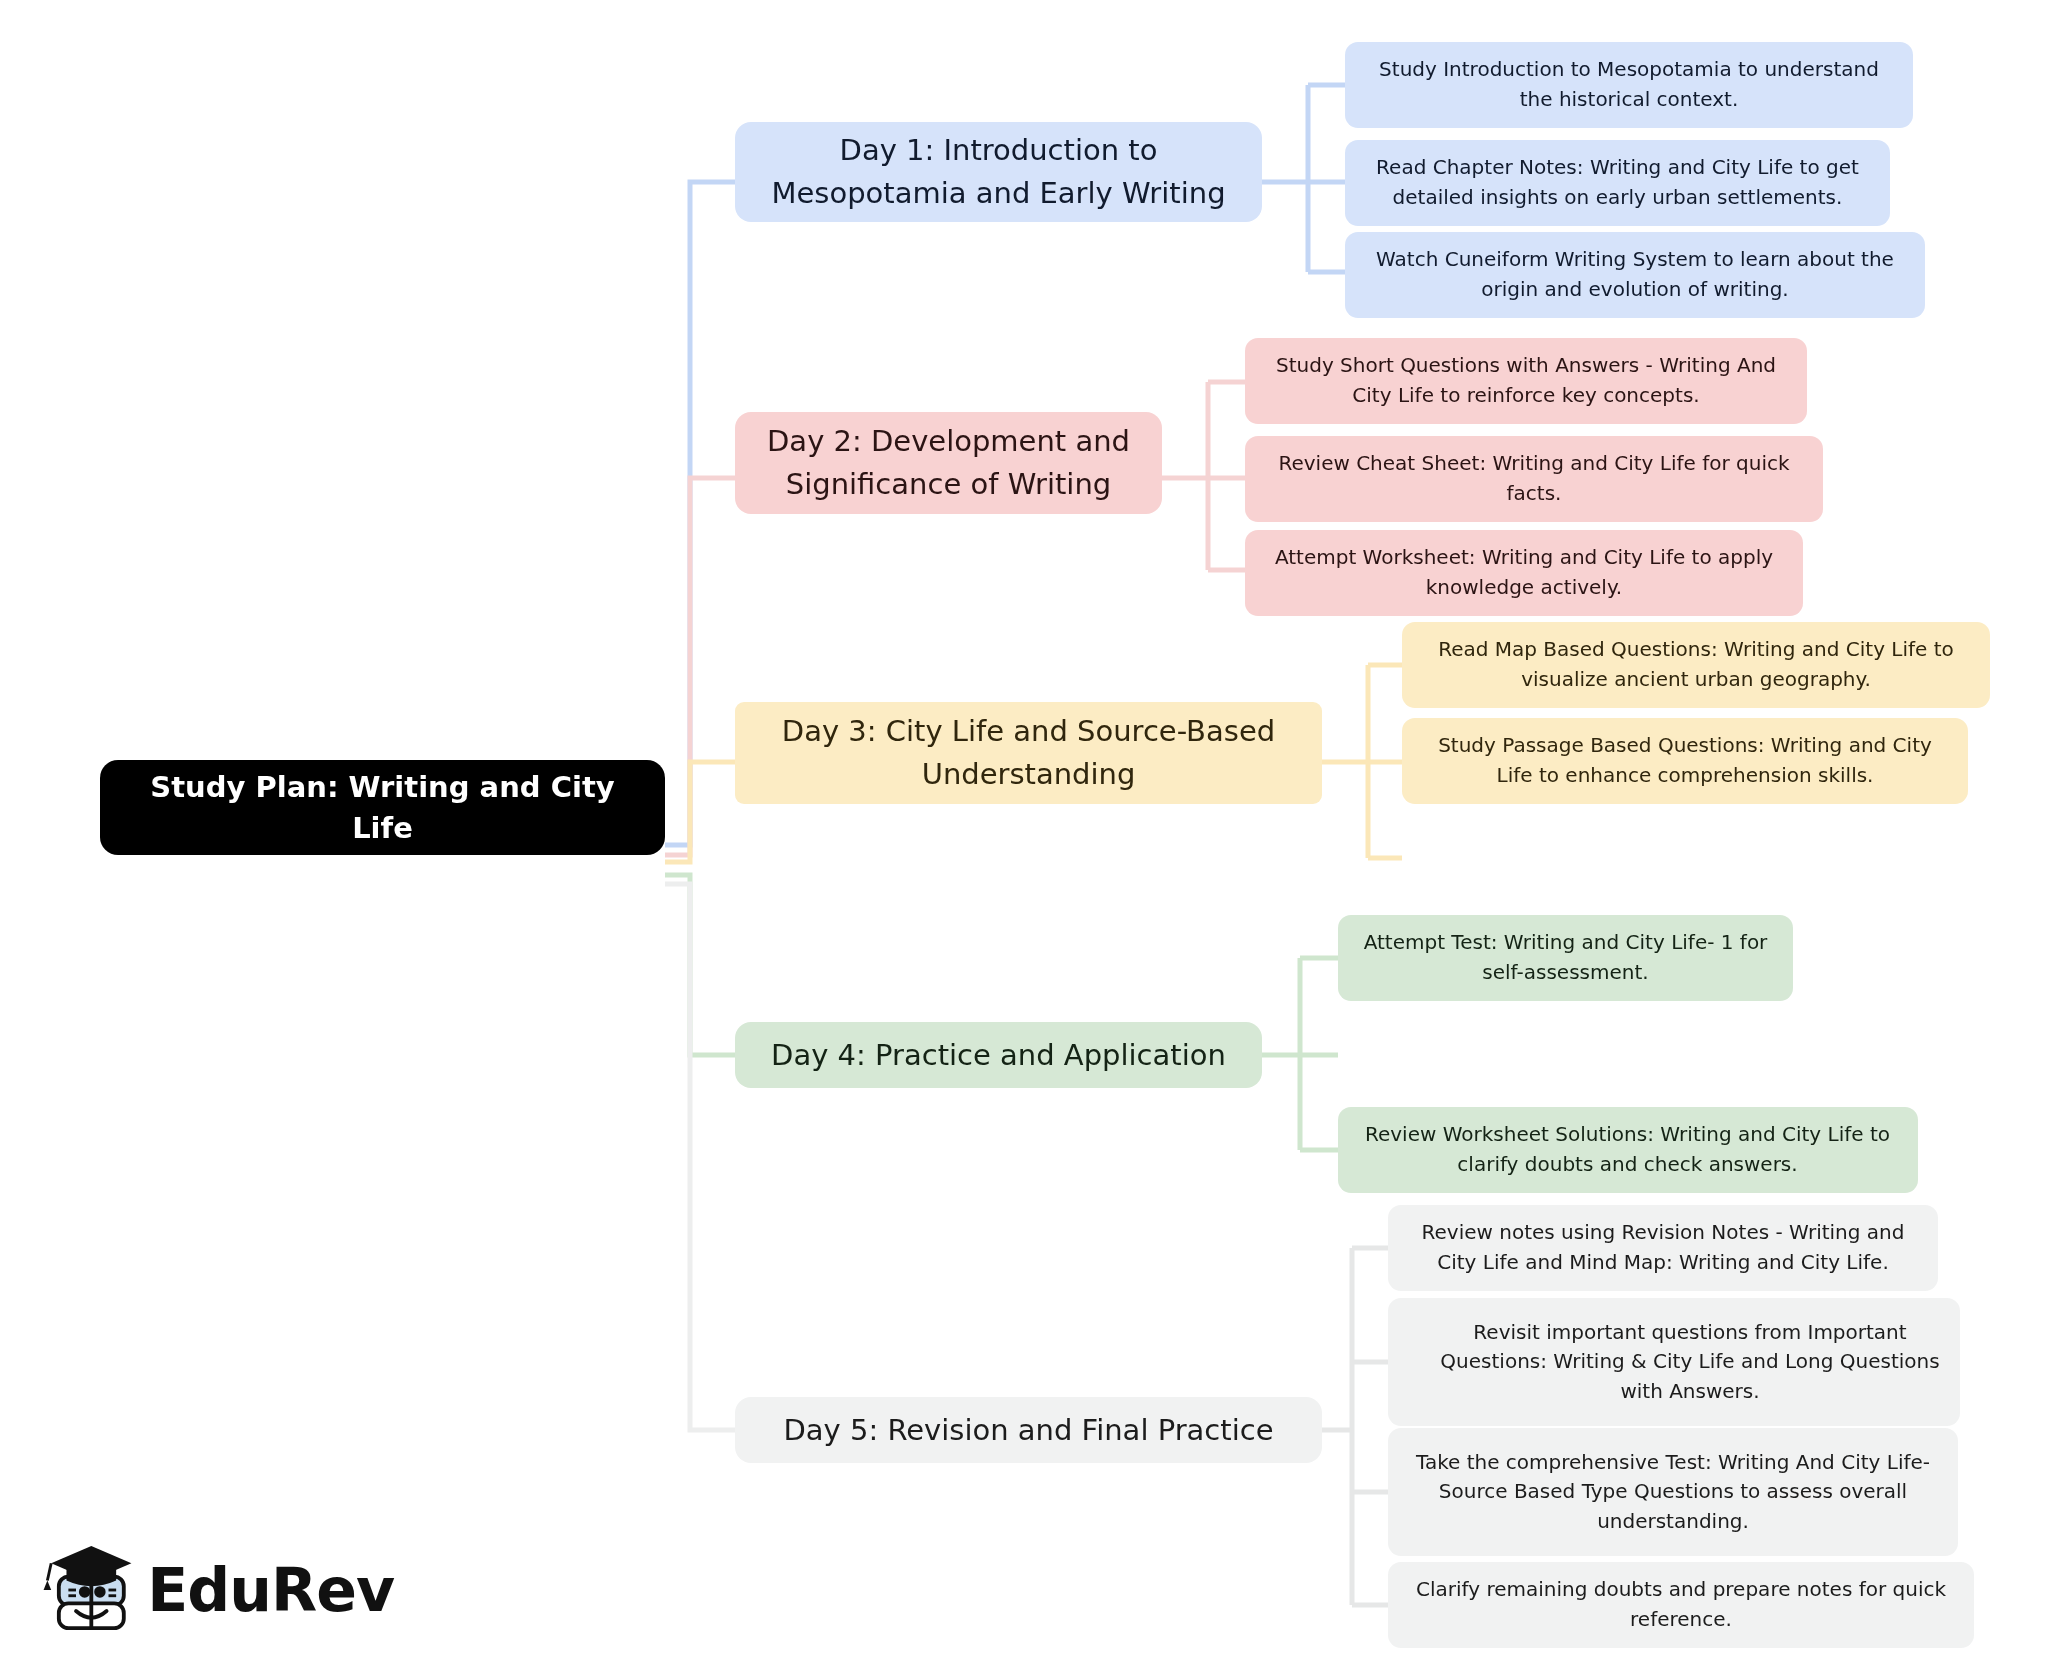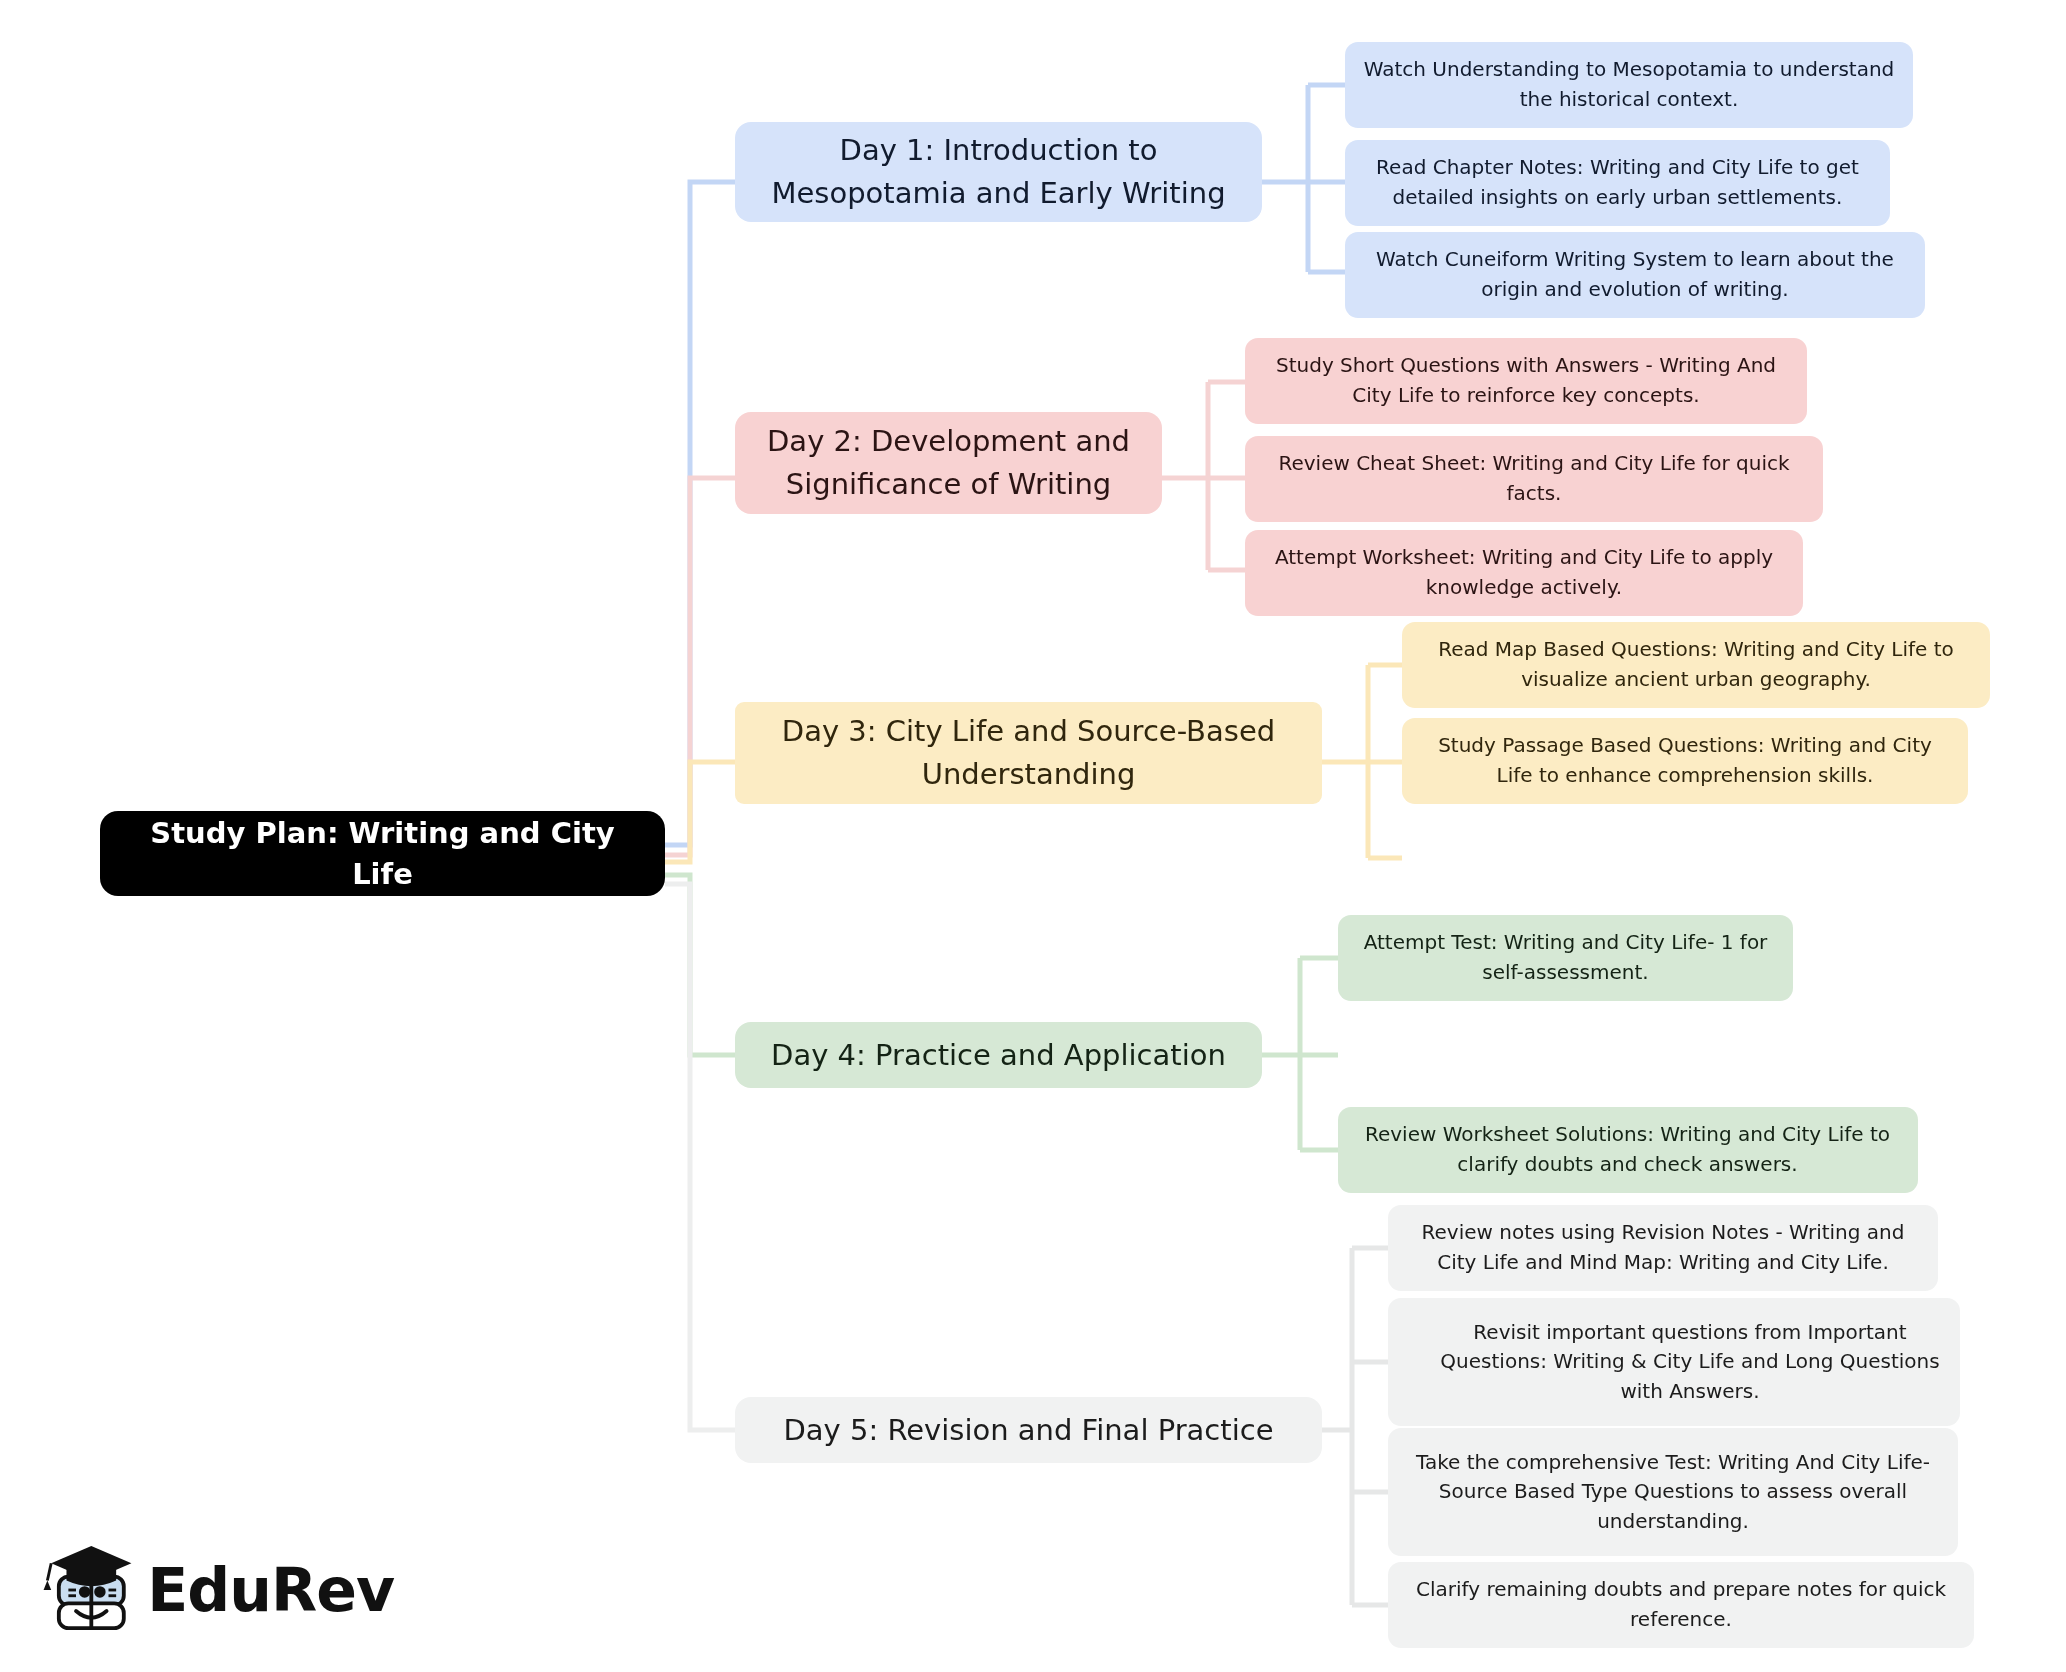--- a/index.html
+++ b/index.html
@@ -101,29 +101,29 @@
       <path stroke="#F5D3D3" d="M 1162 478 L 1208 478 M 1208 382 L 1208 570 M 1208 382 L 1245 382 M 1208 478 L 1245 478 M 1208 570 L 1245 570"></path>
 
       <path stroke="#FBE7B8" d="M 1322 762 L 1368 762 M 1368 665 L 1368 858 M 1368 665 L 1402 665 M 1368 762 L 1402 762 M 1368 858 L 1402 858"></path>
 
       <path stroke="#CFE6CE" d="M 1262 1055 L 1300 1055 M 1300 958 L 1300 1150 M 1300 958 L 1338 958 M 1300 1055 L 1338 1055 M 1300 1150 L 1338 1150"></path>
 
       <path stroke="#E6E7E7" d="M 1322 1430 L 1352 1430 M 1352 1248 L 1352 1605 M 1352 1248 L 1388 1248 M 1352 1362 L 1388 1362 M 1352 1492 L 1388 1492 M 1352 1605 L 1388 1605"></path>
     </g>
   </svg>
 
-  <div class="node root-node" style="left:100px; top:811px; width:565px; height:85px;">
+  <div class="node root-node" style="left:100px; top:760px; width:565px; height:95px;">
     <span>Study Plan: Writing and City Life</span>
   </div>
 
   <div class="node branch-node t-blue" style="left:735px; top:122px; width:527px; height:100px;">
     <span>Day 1: Introduction to Mesopotamia and Early Writing</span>
   </div>
   <div class="node leaf-node t-blue" style="left:1345px; top:42px; width:568px; height:86px;">
-    <span>Watch Understanding to Mesopotamia to understand the historical context.</span>
+    <span>Study Introduction to Mesopotamia to understand the historical context.</span>
   </div>
   <div class="node leaf-node t-blue" style="left:1345px; top:140px; width:545px; height:86px;">
     <span>Read Chapter Notes: Writing and City Life to get detailed insights on early urban settlements.</span>
   </div>
   <div class="node leaf-node t-blue" style="left:1345px; top:232px; width:580px; height:86px;">
     <span>Watch Cuneiform Writing System to learn about the origin and evolution of writing.</span>
   </div>
 
   <div class="node branch-node t-pink" style="left:735px; top:412px; width:427px; height:102px;">
     <span>Day 2: Development and Significance of Writing</span>

